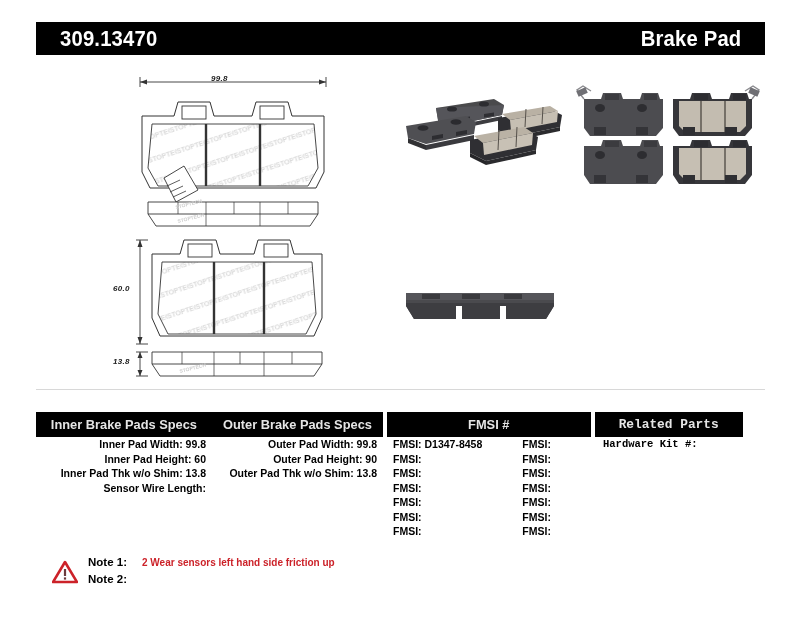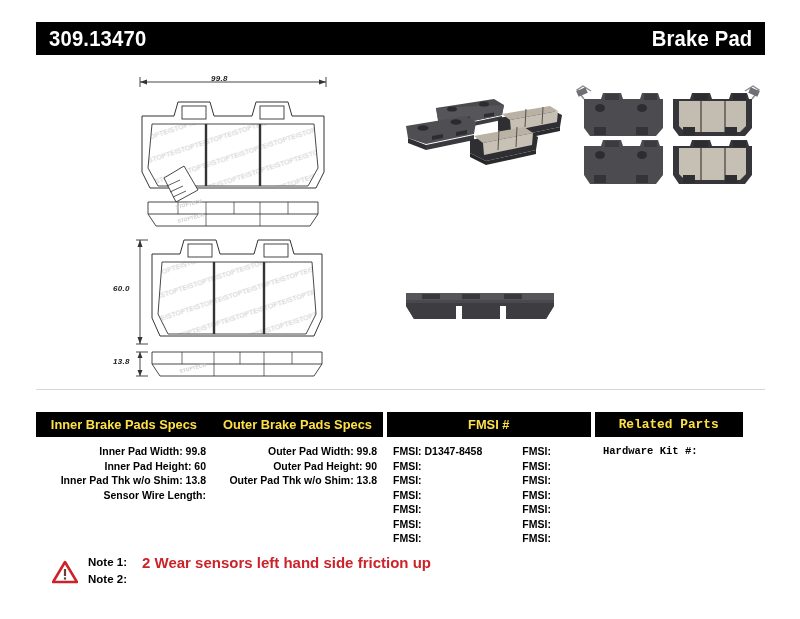--- a/index.html
+++ b/index.html
@@ -21,21 +21,21 @@
     position: absolute;
     left: 36px;
     top: 22px;
     width: 729px;
     height: 33px;
     background: #000000;
     display: flex;
     align-items: center;
     justify-content: space-between;
     box-sizing: border-box;
-    padding: 0 13px;
+    padding: 0 24px;
   }
   .header-bar .part-number,
   .header-bar .product-type {
     color: #ffffff;
     font-weight: bold;
     font-size: 22px;
     letter-spacing: 0.2px;
     transform: scaleX(0.92);
     transform-origin: left center;
     white-space: nowrap;
@@ -92,41 +92,40 @@
     left: 36px;
     top: 412px;
     width: 729px;
   }
   .spec-head-row {
     display: flex;
     height: 25px;
   }
   .spec-head {
     background: #000000;
-    color: #fde047;
+    color: #e5e5e5;
     font-weight: bold;
     font-size: 13.5px;
     display: flex;
     align-items: center;
     justify-content: center;
     box-sizing: border-box;
     transform: none;
     white-space: nowrap;
   }
   .spec-head span { transform: scaleX(0.95); display:inline-block; }
   .col-inner  { width: 176px; }
   .col-outer  { width: 171px; }
   .col-gap    { width: 4px; background: #fff; }
   .col-fmsi   { width: 204px; align-items: center; }
   .col-gap2   { width: 4px; background: #fff; }
   .col-related{ width: 148px; font-family: Liberation Mono, monospace; }
 
   .spec-body-row {
     display: flex;
-    margin-top: 7px;
   }
   .spec-body-cell {
     box-sizing: border-box;
   }
   .spec-line {
     font-size: 10.5px;
     font-weight: bold;
     line-height: 14.5px;
     white-space: nowrap;
     color: #000;
@@ -174,21 +173,21 @@
     line-height: 17px;
     white-space: nowrap;
   }
   .note-label {
     font-size: 11.5px;
     font-weight: bold;
     color: #000;
     width: 48px;
   }
   .note-text {
-    font-size: 15px;
+    font-size: 10px;
     font-weight: bold;
     color: #cc2229;
     padding-left: 6px;
   }
 </style>
 </head>
 <body>
 
 <div class="header-bar">
   <div class="part-number">309.13470</div>

